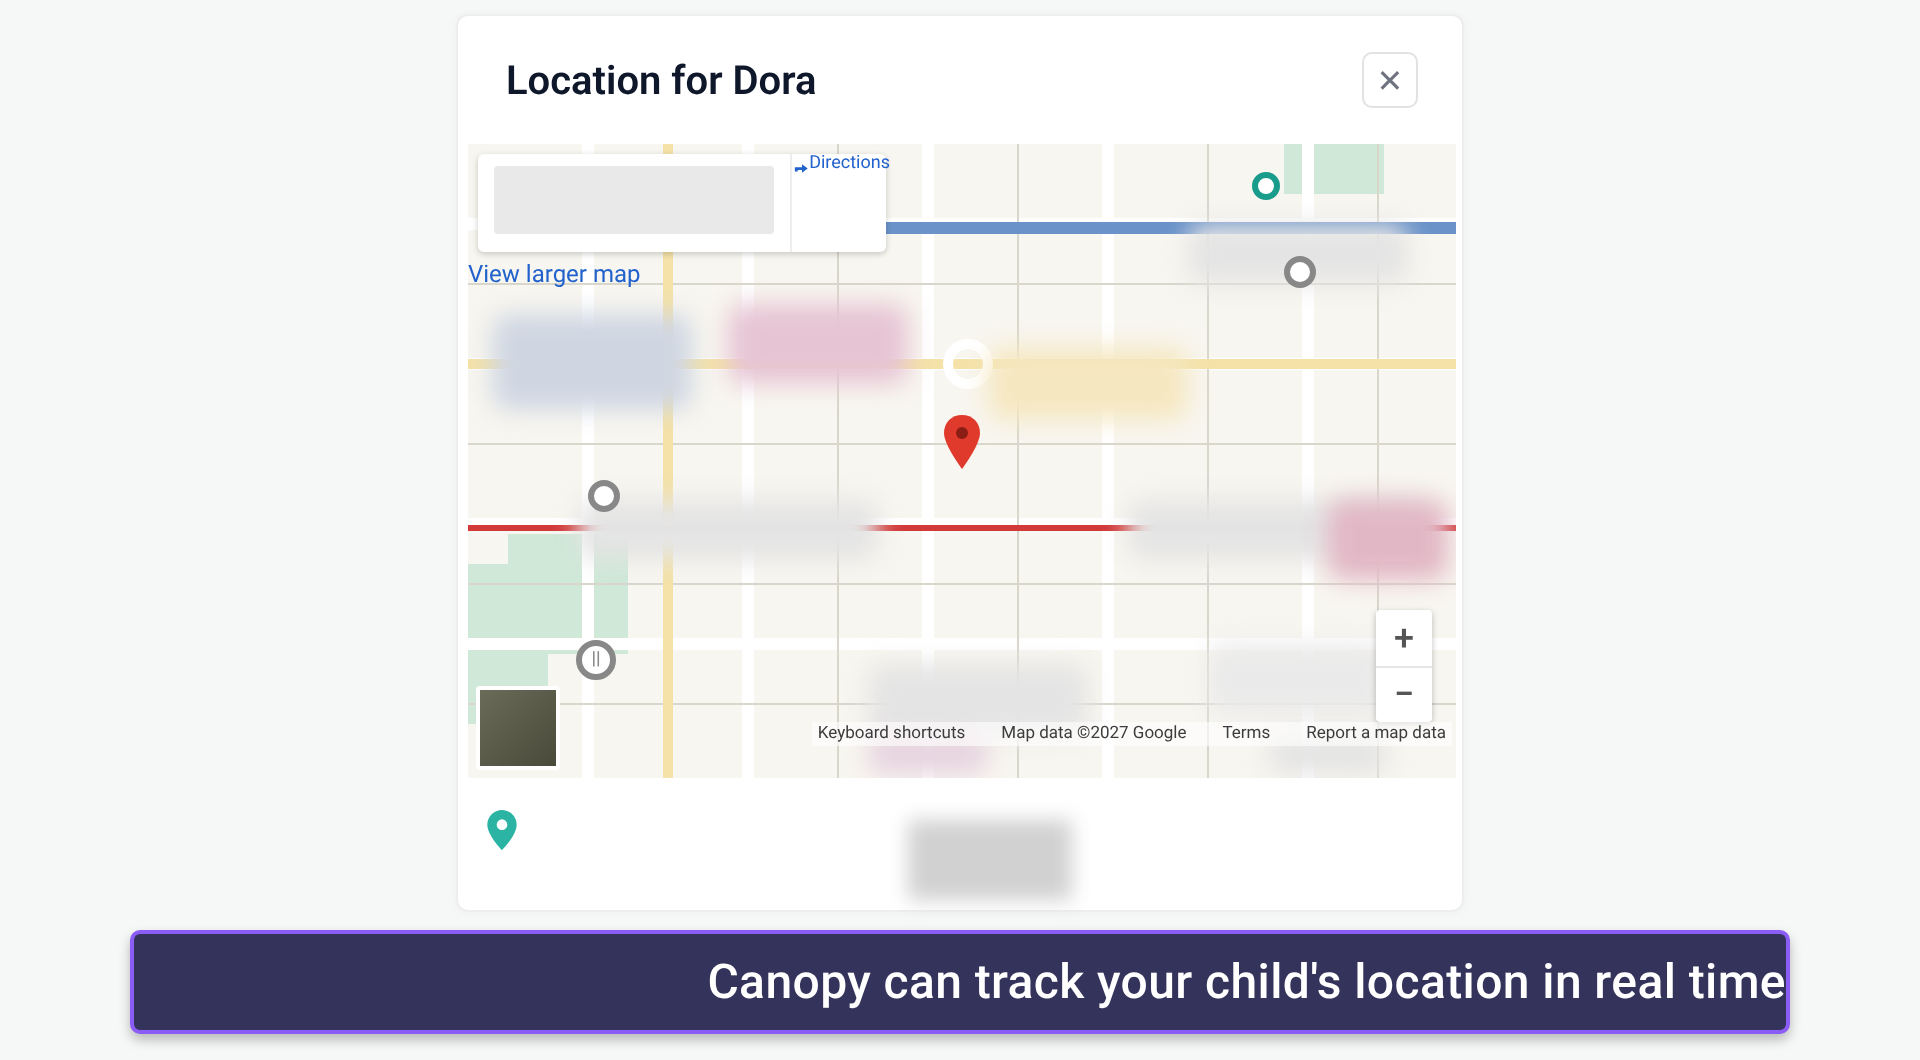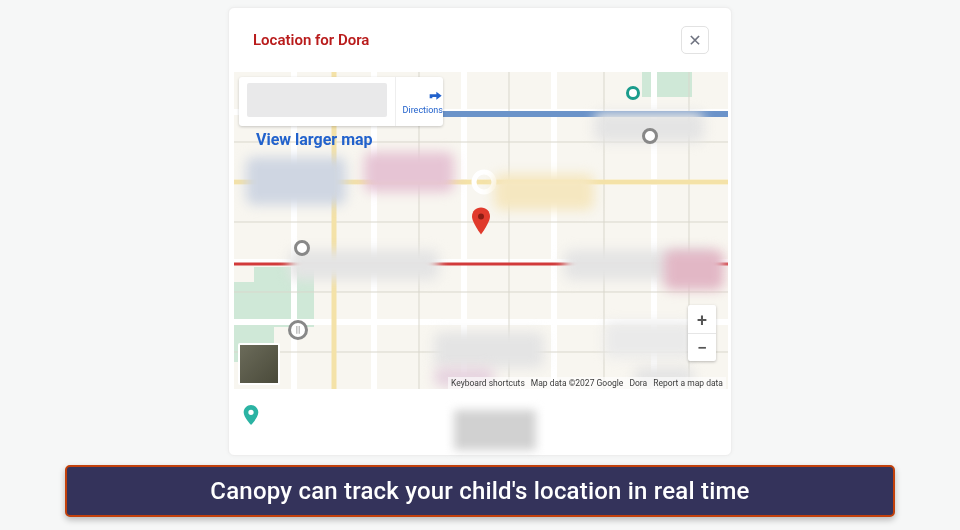--- a/index.html
+++ b/index.html
@@ -15,23 +15,23 @@
     border-radius: 6px;
     box-shadow: 0 0 4px rgba(0,0,0,0.04);
   }
   .header {
     display: flex;
     align-items: center;
     justify-content: space-between;
     padding: 18px 22px 18px 24px;
   }
   .title {
-    font-size: 15px;
+    font-size: 20px;
     font-weight: 600;
-    color: #b91c1c;
+    color: #0f172a;
   }
   .close-btn {
     width: 28px; height: 28px;
     border: 1px solid #e2e2e2;
     background: #fff;
     border-radius: 5px;
     display: flex; align-items: center; justify-content: center;
     color: #6f7380;
     font-size: 16px;
     cursor: pointer;
@@ -58,55 +58,54 @@
     flex: 1;
     padding: 6px 8px;
   }
   .redacted {
     width: 140px; height: 34px;
     background: #e9e9ea;
     border-radius: 2px;
   }
   .dir-col {
     width: 50px;
-    display: flex; flex-direction: column; align-items: flex-end; justify-content: center;
+    display: flex; flex-direction: row; align-items: flex-start; justify-content: center;
     font-size: 9px;
     color: #2262cc;
     border-left: 1px solid #eee;
     cursor: pointer;
   }
   .dir-col svg { width: 16px; height: 16px; }
   .view-larger {
     position: absolute;
-    top: 58px; left: 22px;
-    font-size: 16px;
+    top: 58px; left: 0;
+    font-size: 12px;
     color: #2262cc;
     cursor: pointer;
-    font-weight: bold;
   }
   .zoom-controls {
     position: absolute;
     right: 12px; bottom: 28px;
     width: 28px;
     background: #fff;
     border-radius: 2px;
     box-shadow: 0 1px 3px rgba(0,0,0,0.25);
     display: flex; flex-direction: column;
   }
   .zoom-btn {
     height: 28px;
     display: flex; align-items: center; justify-content: center;
     font-size: 18px; font-weight: 500; color: #555;
     cursor: pointer;
   }
   .zoom-btn + .zoom-btn { border-top: 1px solid #e6e6e6; }
   .attrib {
     position: absolute;
-    bottom: 0; right: 2px;
-    display: flex; gap: 6px;
+    bottom: 16px; right: 2px;
+    display: flex; gap: 18px;
     font-size: 8.5px;
     color: #3c3c3c;
     background: rgba(255,255,255,0.6);
     padding: 1px 3px;
   }
   .attrib span { cursor: pointer; }
   .blur-blob { position: absolute; border-radius: 8px; filter: blur(6px); }
   .teal-circle {
     position: absolute;
     width: 14px; height: 14px; border: 3px solid #1a9c8c; background: #fff; border-radius: 50%;
@@ -133,23 +132,23 @@
     left: 454px; top: 410px;
     width: 82px; height: 40px;
     background: #d1d1d1;
     filter: blur(5px);
   }
   .caption-bar {
     position: absolute;
     left: 65px; right: 65px; bottom: 13px;
     height: 52px;
     background: #34335b;
-    border: 2px solid #c2410c;
+    border: 2px solid #8b5cf6;
     border-radius: 5px;
-    display: flex; align-items: center; justify-content: center;
+    display: flex; align-items: center; justify-content: flex-end;
     box-shadow: 0 3px 6px rgba(0,0,0,0.25);
   }
   .caption-text {
     color: #fff;
     font-size: 24px;
     font-weight: 500;
     letter-spacing: 0.2px;
   }
   .satellite-thumb {
     position: absolute;
@@ -255,21 +254,21 @@
     <div class="satellite-thumb"></div>
 
     <div class="zoom-controls">
       <div class="zoom-btn">+</div>
       <div class="zoom-btn">−</div>
     </div>
 
     <div class="attrib">
       <span>Keyboard shortcuts</span>
       <span>Map data ©2027 Google</span>
-      <span>Dora</span>
+      <span>Terms</span>
       <span>Report a map data</span>
     </div>
   </div>
 
   <div class="footer-row">
     <svg class="loc-icon" viewBox="0 0 24 30">
       <path d="M12 0 C6 0 1 5 1 11 C1 19 12 30 12 30 C12 30 23 19 23 11 C23 5 18 0 12 0 Z M12 15 A4 4 0 1 1 12 7 A4 4 0 1 1 12 15 Z" fill="#2bb3a3"></path>
     </svg>
   </div>
 </div>

